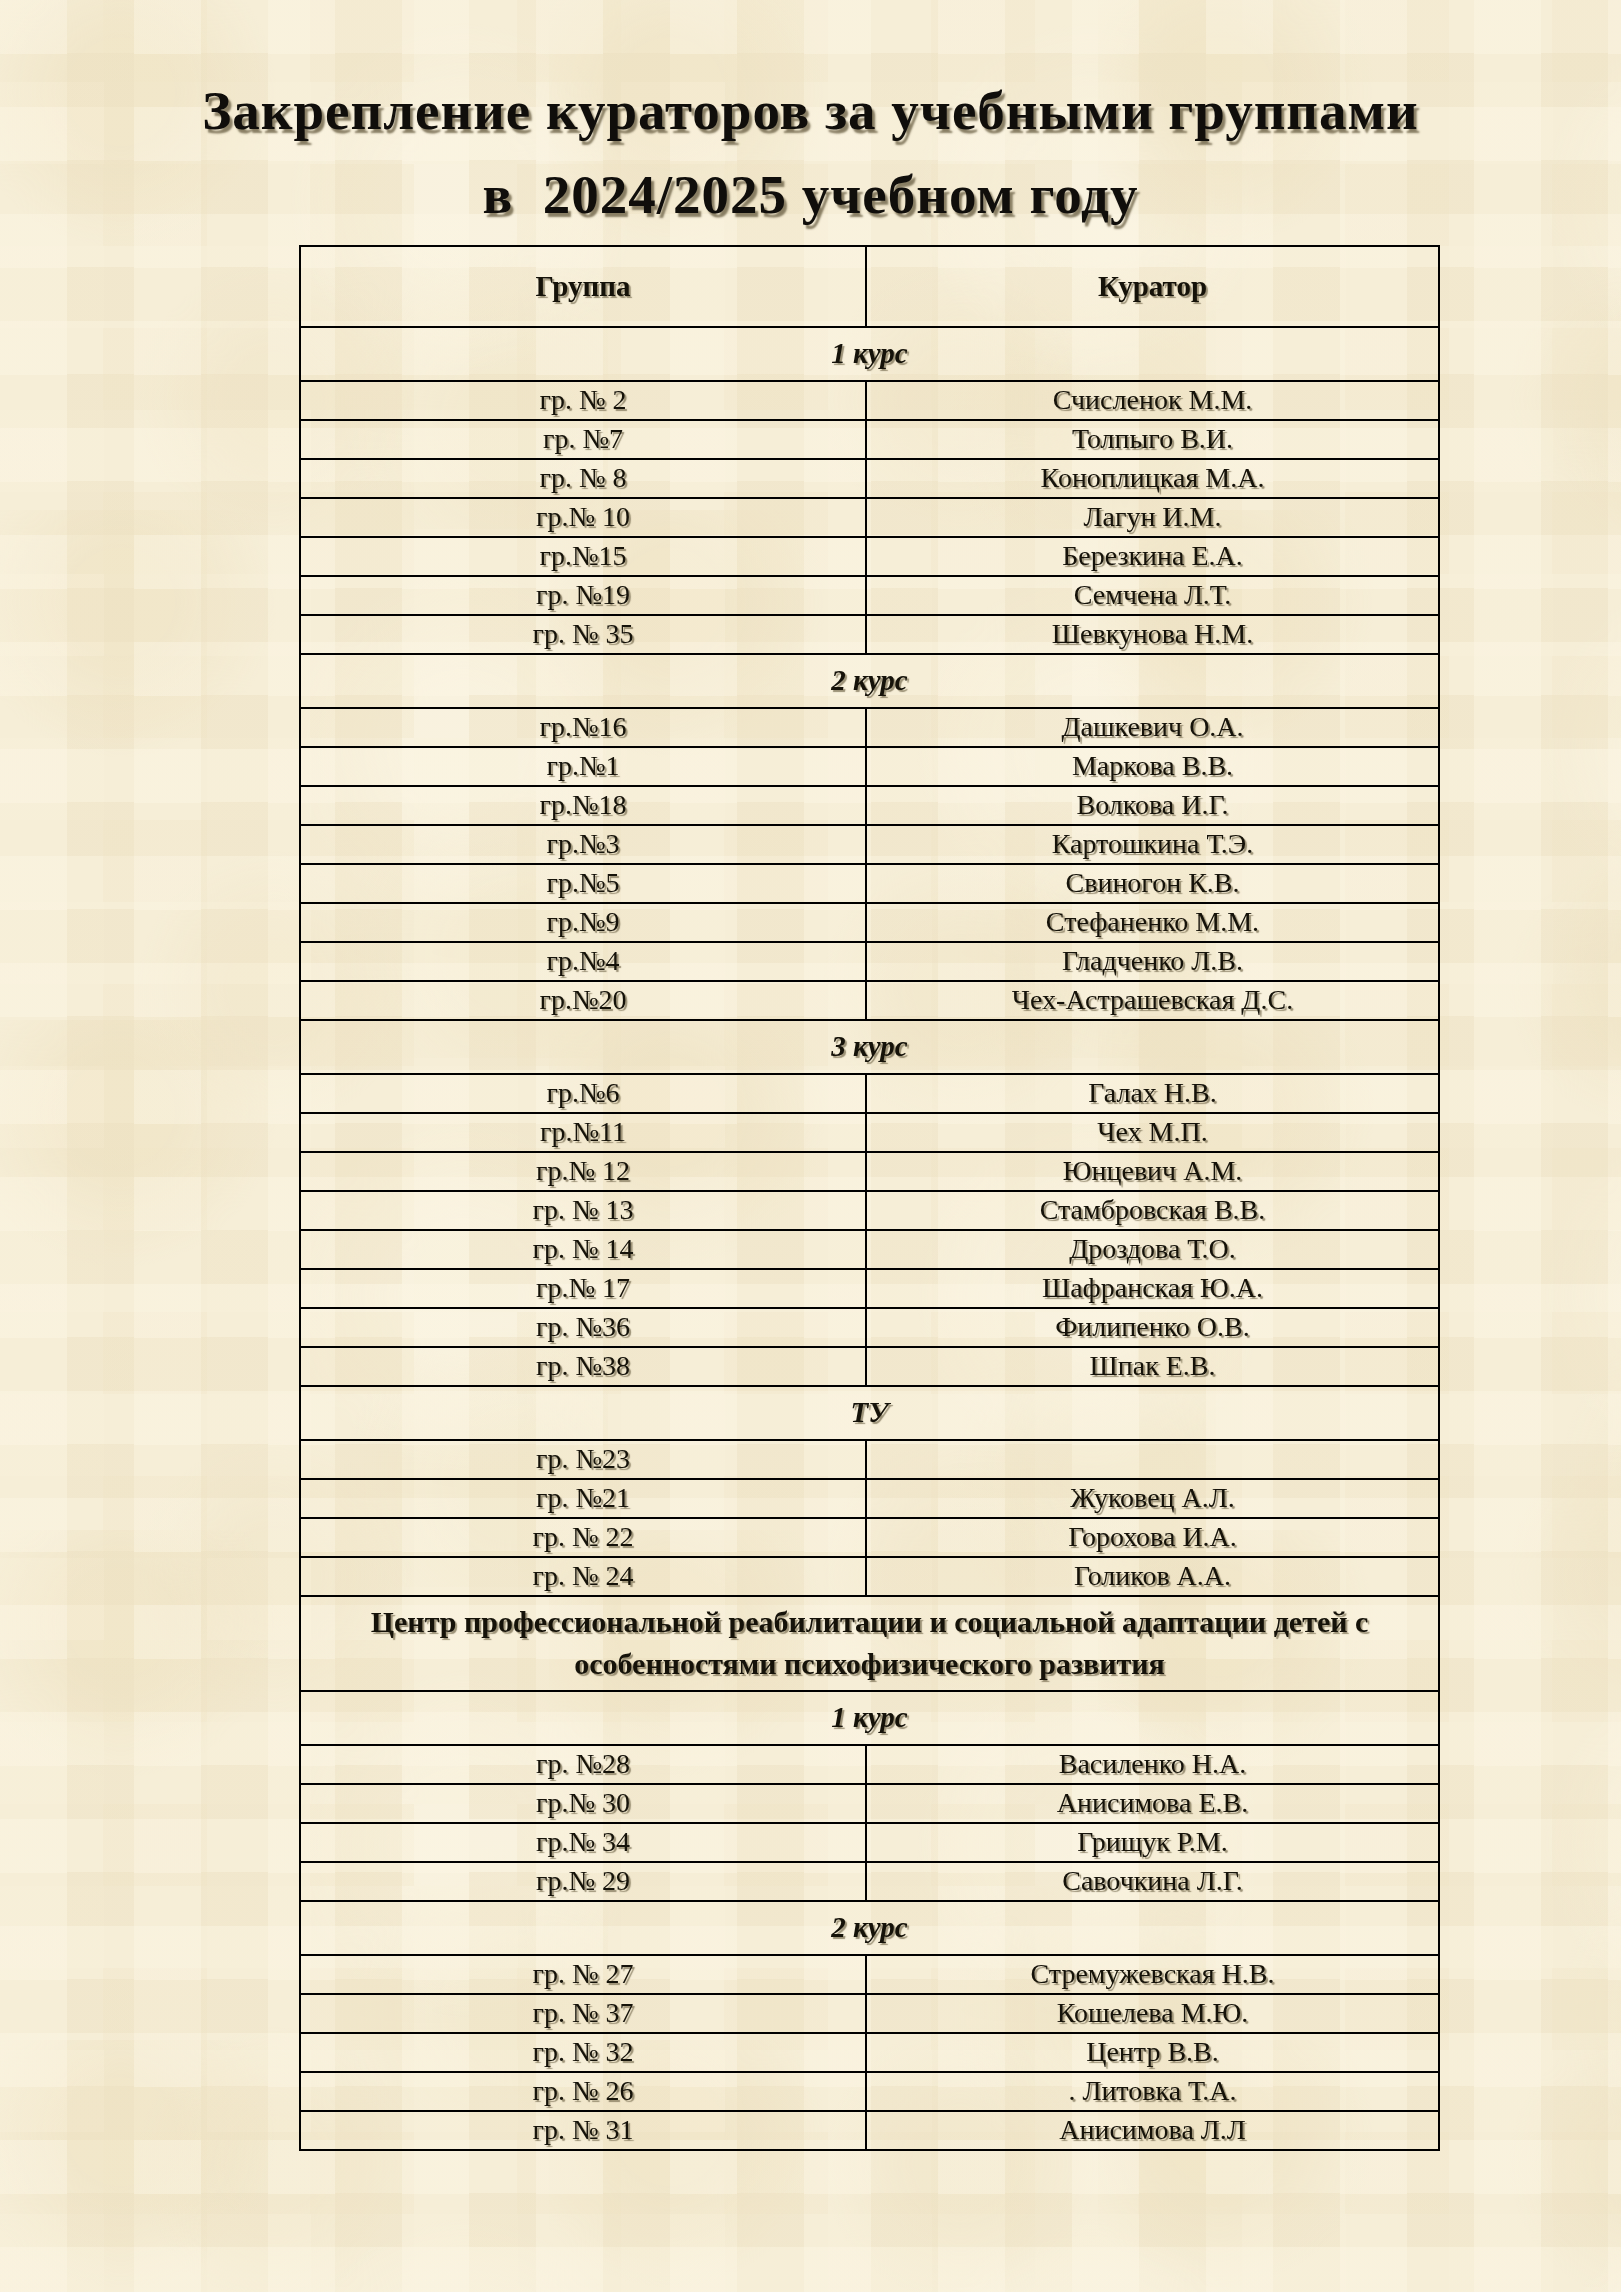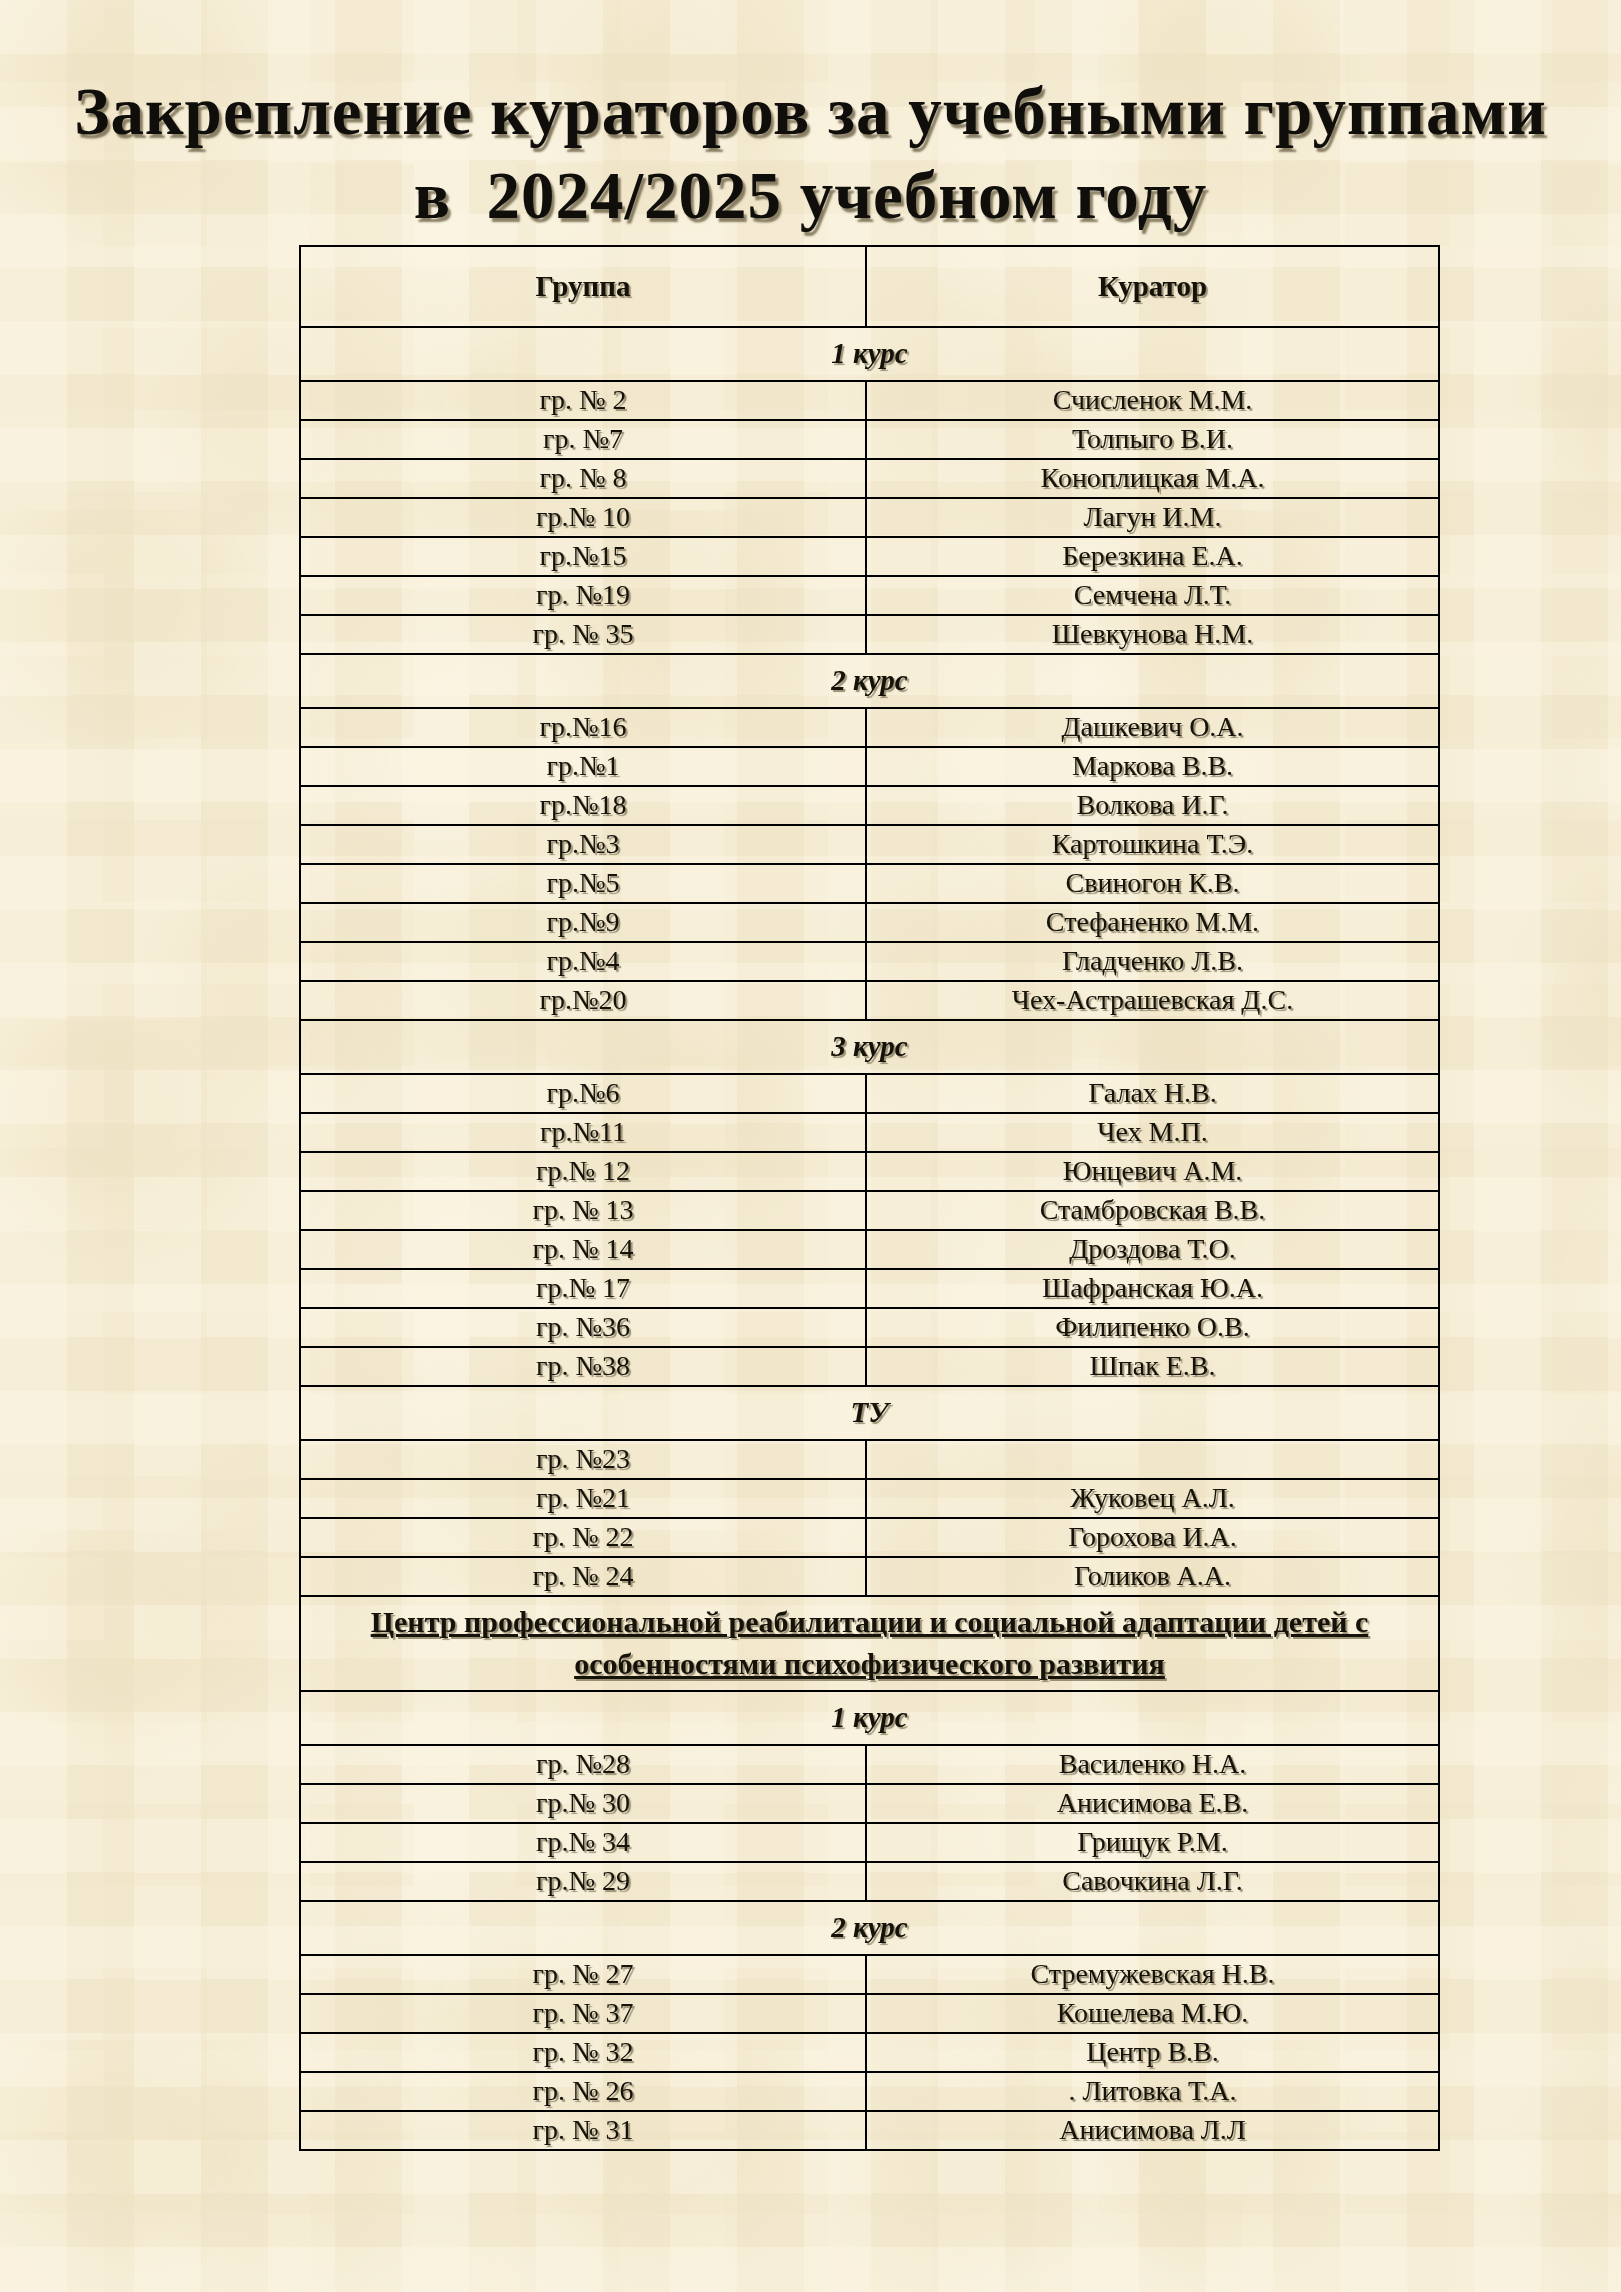--- a/index.html
+++ b/index.html
@@ -18,21 +18,21 @@
       radial-gradient(circle at 40% 68%, rgba(238,226,195,.45) 0 8%, rgba(0,0,0,0) 24%),
       radial-gradient(circle at 85% 80%, rgba(240,230,200,.45) 0 9%, rgba(0,0,0,0) 26%);
     background-size: 134px 107px, 207px 164px, 549px 510px, 627px 549px, 686px 588px, 608px 529px;
   }
   .page{ width:1621px; height:2293px; position:relative; }
 
   .doc-title{
     margin-top:69px;
     text-align:center;
     font-weight:bold;
-    font-size:67px;
+    font-size:55px;
     line-height:84px;
     letter-spacing:1px;
     color:#100e0b;
     text-shadow:2.9px 3.9px 2px rgba(118,107,80,.85);
   }
   .title-line{ display:block; white-space:pre-wrap; }
 
   table.curators{
     margin-left:299px;
     margin-top:7.8px;
@@ -63,21 +63,20 @@
     font-size:29px;
     font-weight:bold;
     font-style:italic;
   }
   tr.center-row td{
     height:90px;
     font-size:30px;
     font-weight:bold;
     line-height:1.42;
     padding:3.9px 5.9px;
-    text-decoration:underline;
   }
   tr.data-row td{ height:39px; }
 </style>
 </head>
 <body>
 
 <div class="page">
 
   <h1 class="doc-title">
     <span class="title-line">Закрепление кураторов за учебными группами</span>

